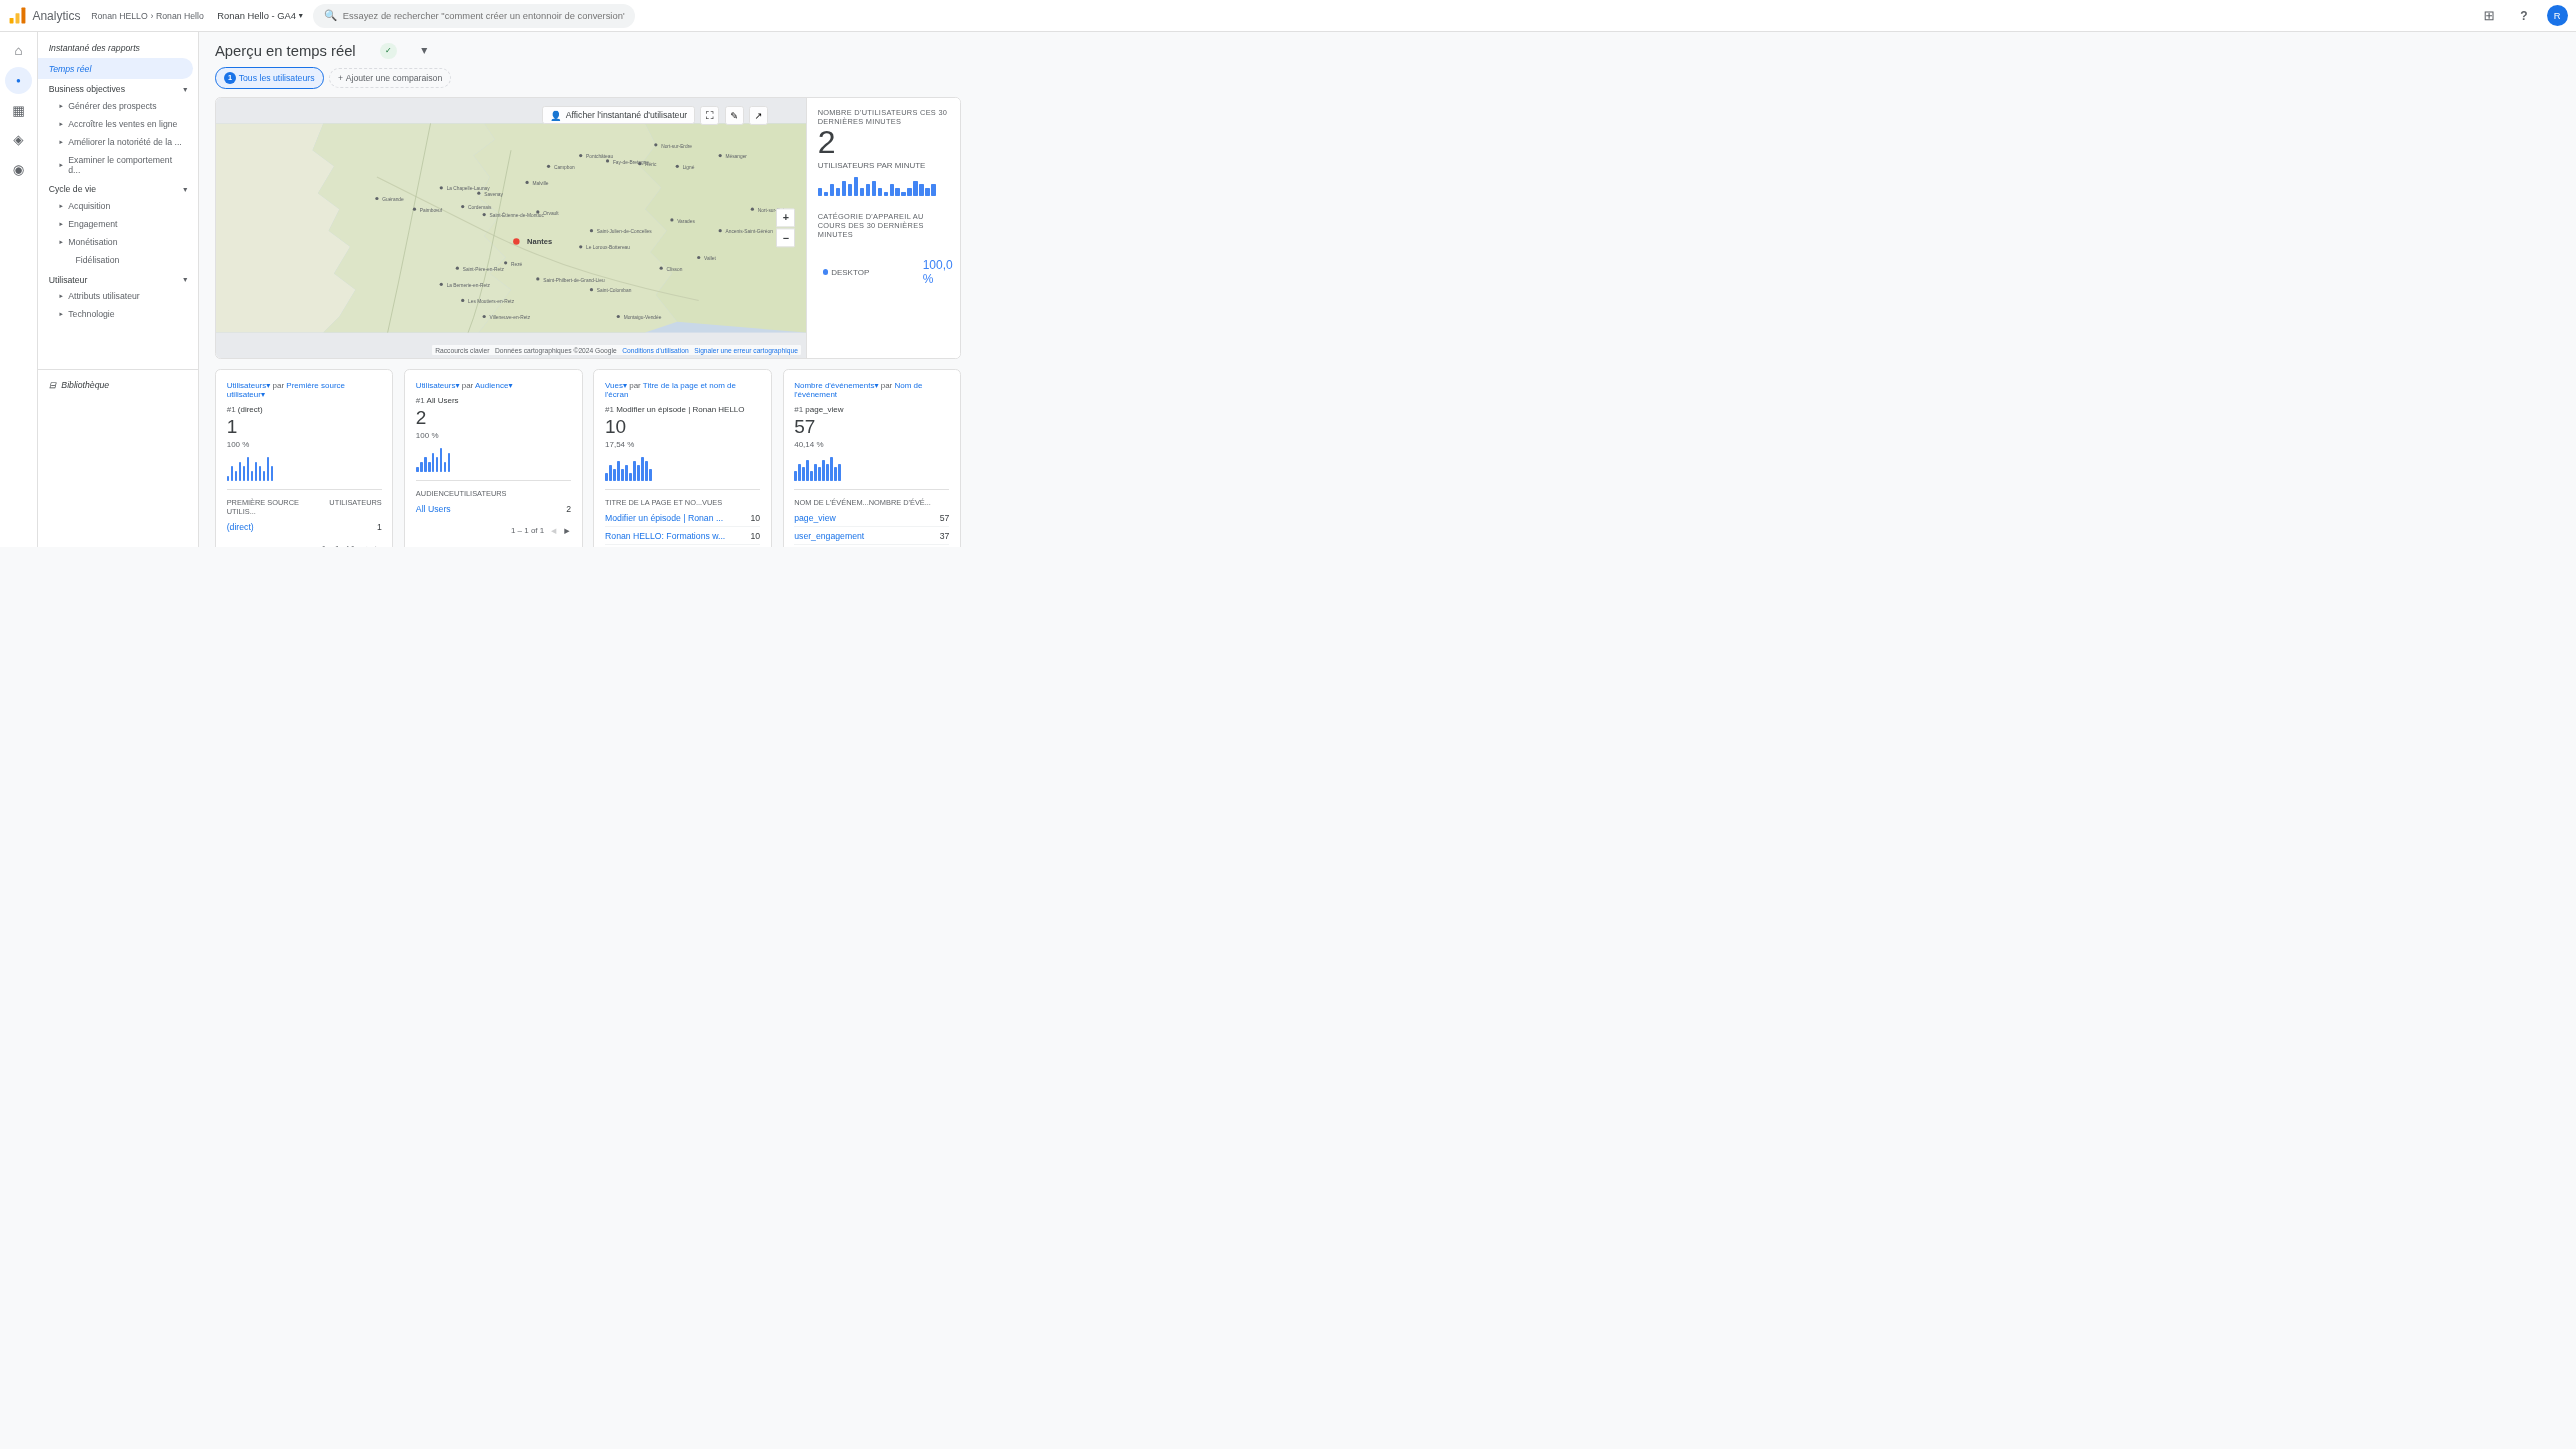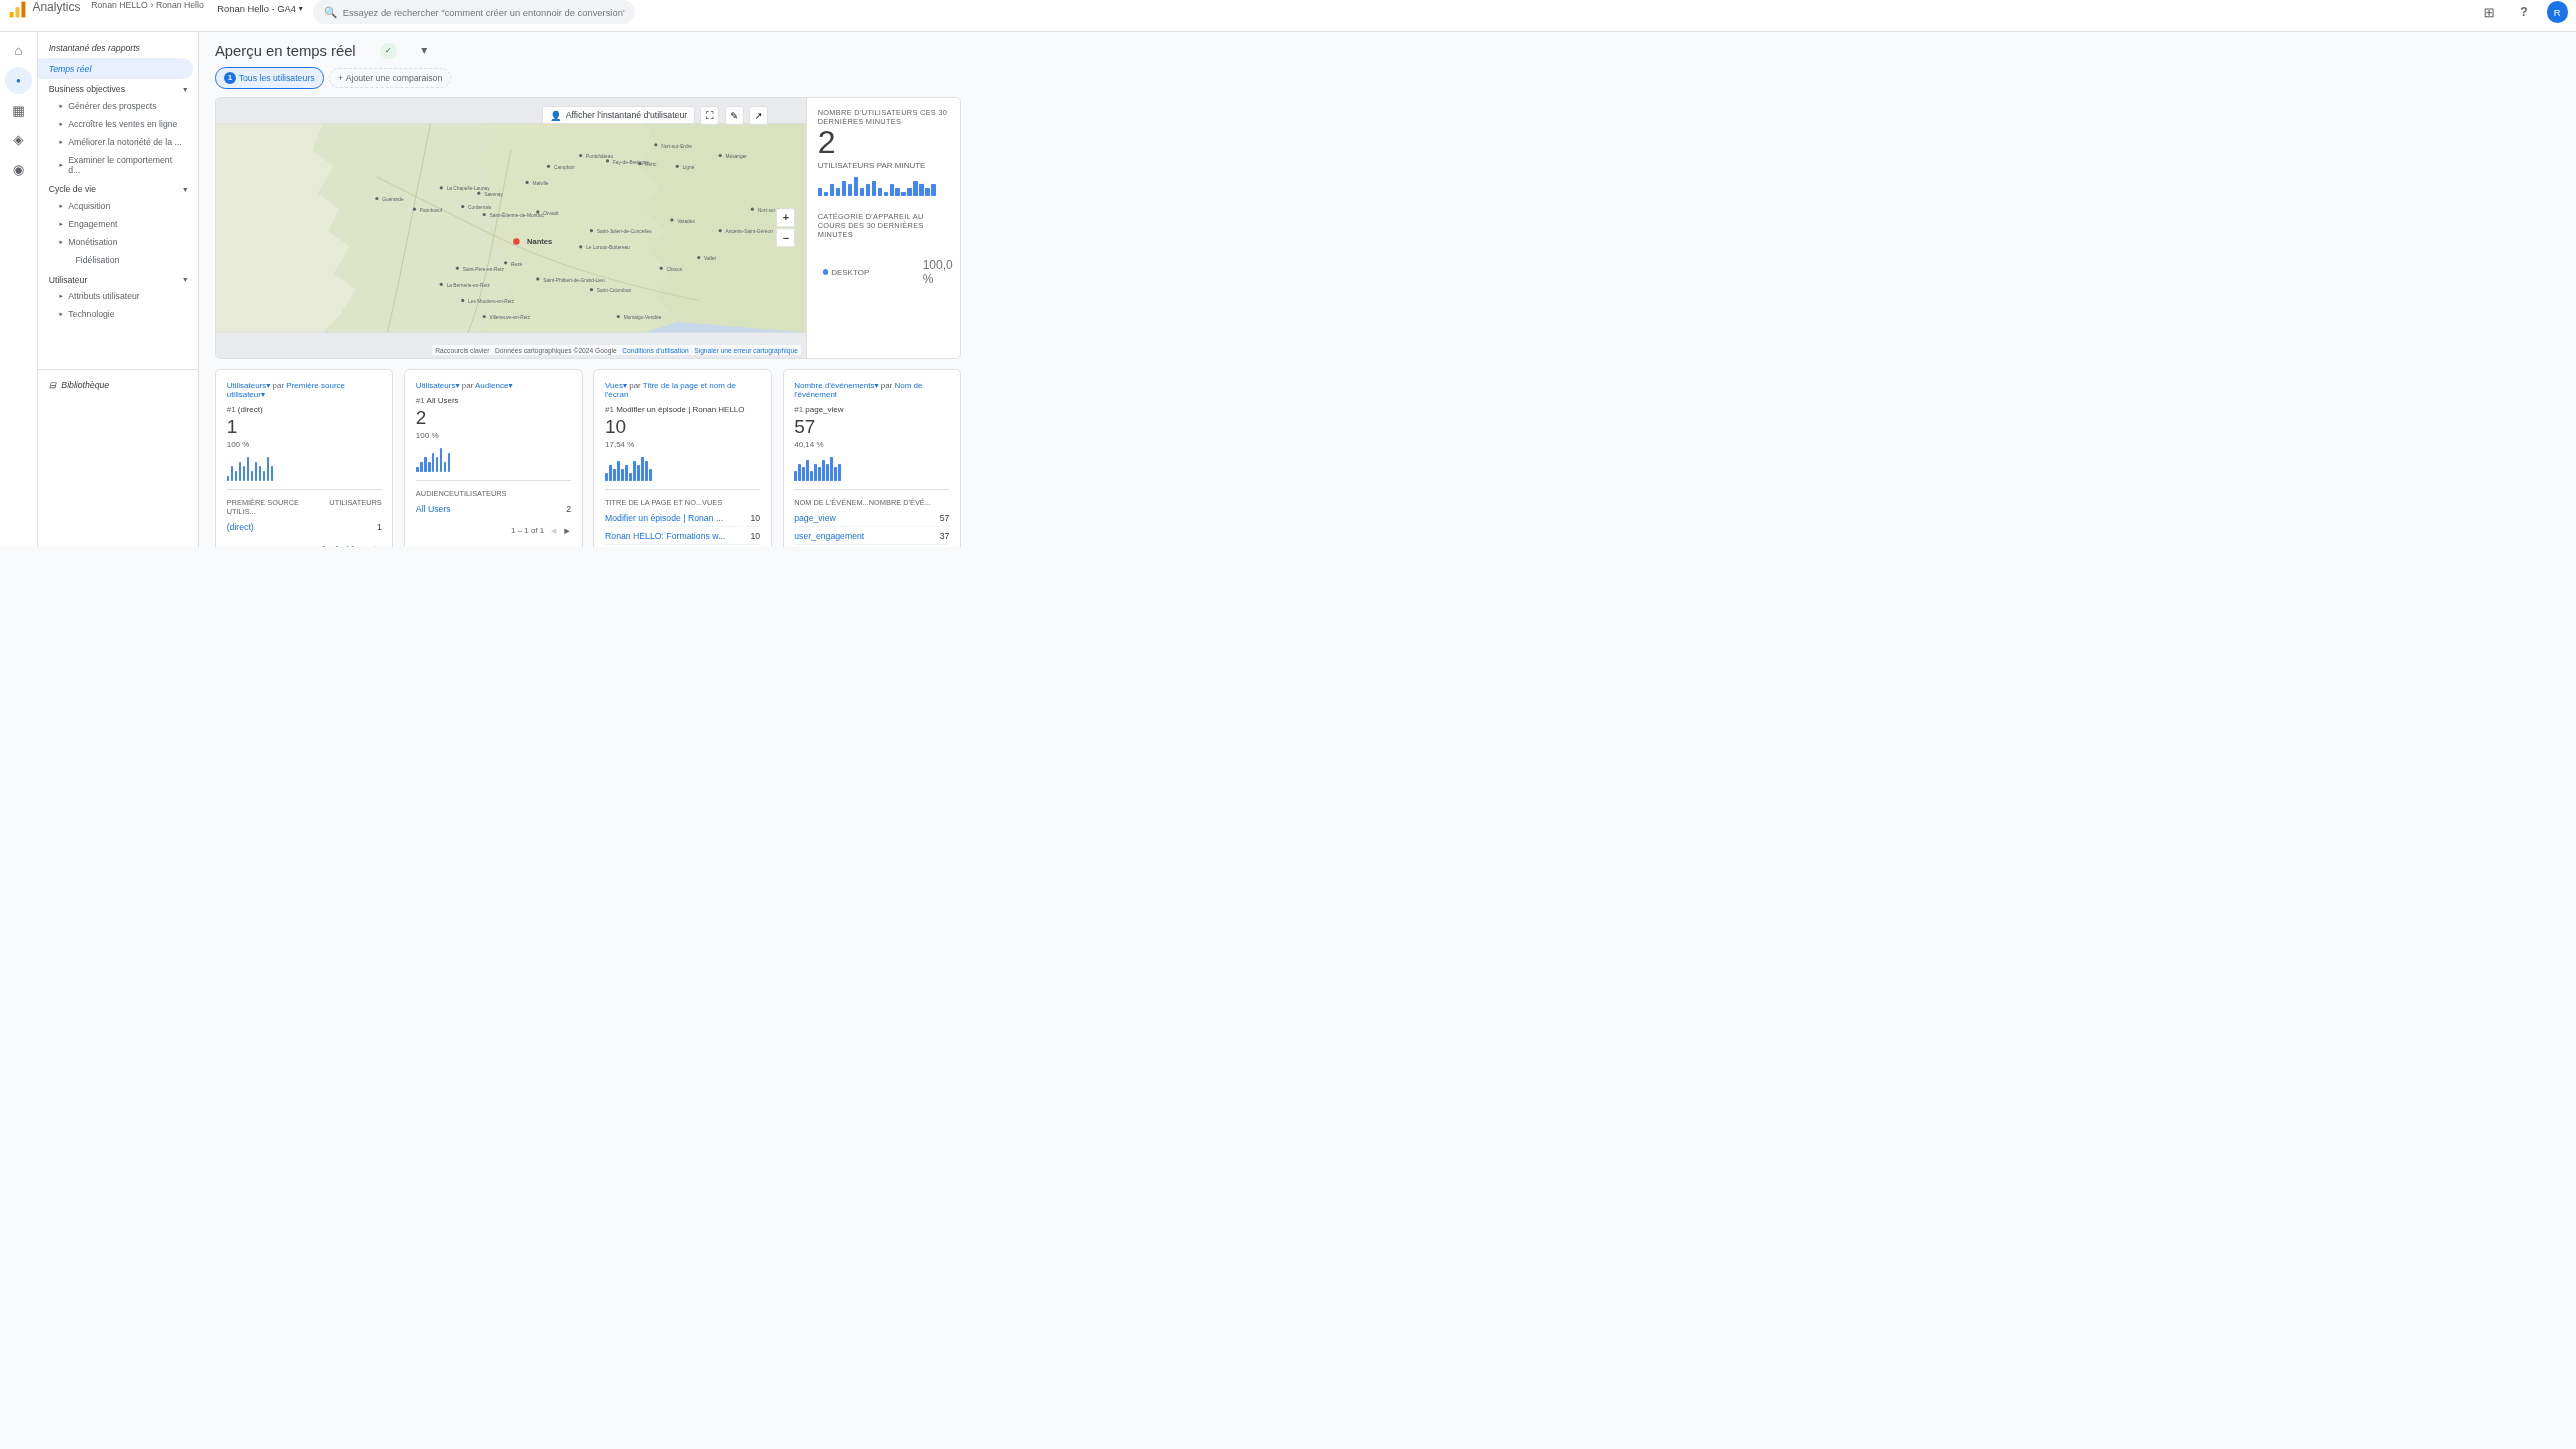--- a/index.html
+++ b/index.html
@@ -1,19 +1,19 @@
 <!DOCTYPE html>
 <html style="font-size:10.7px"><head>
   <meta charset="utf-8">
   <style>
     * { box-sizing: border-box; margin: 0; padding: 0; }
     body { font-family: 'Google Sans', Arial, sans-serif; font-size: 8.7px; background: #f8f9fa; color: #3c4043; overflow: hidden; width: 977px; height: 547px; }
 
     
-    .topbar { display: flex; align-items: flex-start; height: 32px; background: #fff; border-bottom: 0.7px solid #e0e0e0; padding: 0 8px; gap: 5.4px; position: fixed; top: 0; left: 0; right: 0; z-index: 100; }
+    .topbar { display: flex; align-items: center; height: 32px; background: #fff; border-bottom: 0.7px solid #e0e0e0; padding: 0 8px; gap: 5.4px; position: fixed; top: 0; left: 0; right: 0; z-index: 100; }
     .topbar-app-name { font-size: 12px; color: #5f6368; font-weight: 400; margin-right: 5.4px; }
     .topbar-breadcrumb { display: flex; align-items: center; gap: 2.7px; font-size: 8.7px; color: #5f6368; margin-right: 2.7px; }
     .topbar-breadcrumb span { color: #5f6368; }
     .topbar-property { display: flex; align-items: center; gap: 2.7px; font-size: 9.4px; font-weight: 500; color: #3c4043; cursor: pointer; padding: 2.7px 5.4px; border-radius: 2.7px; }
     .search-bar { flex: 1; max-width: 322px; height: 24px; background: #f1f3f4; border-radius: 16px; display: flex; align-items: center; padding: 0 10.7px; gap: 5.4px; border: none; }
     .search-bar input { background: transparent; border: none; outline: none; font-size: 9.4px; color: #5f6368; width: 100%; }
     .topbar-right { margin-left: auto; display: flex; align-items: center; gap: 10.7px; }
     .icon-btn { width: 24px; height: 24px; border-radius: 50%; display: flex; align-items: center; justify-content: center; cursor: pointer; border: none; background: transparent; color: #5f6368; font-size: 12px; }
     .avatar { width: 21.5px; height: 21.5px; border-radius: 50%; background: #1a73e8; color: #fff; display: flex; align-items: center; justify-content: center; font-size: 9.4px; font-weight: 500; cursor: pointer; }
 
@@ -87,21 +87,21 @@
 
     
     .rt-section-title { font-size: 7.4px; color: #5f6368; font-weight: 500; text-transform: uppercase; letter-spacing: 0.3px; }
     .rt-big-number { font-size: 32px; font-weight: 300; color: #3c4043; line-height: 1; }
     .rt-subtitle { font-size: 8px; color: #5f6368; margin-top: 2.7px; }
     .rt-mini-bars { display: flex; align-items: flex-end; gap: 1.3px; height: 20px; margin: 5.4px 0; }
     .rt-bar { background: #4285f4; border-radius: 0.7px; min-width: 3.4px; }
     .donut-container { display: flex; flex-direction: row; align-items: center; gap: 5.4px; }
     .donut-label { font-size: 8px; color: #5f6368; display: flex; align-items: center; gap: 2.7px; }
     .donut-dot { width: 5.4px; height: 5.4px; border-radius: 50%; background: #4285f4; }
-    .donut-pct { font-size: 12px; font-weight: 500; color: #737373; margin-left: 48px; }
+    .donut-pct { font-size: 12px; font-weight: 500; color: #3b82f6; margin-left: 48px; }
 
     
     .map-copyright { position: absolute; bottom: 2.7px; right: 5.4px; font-size: 6.7px; color: #5f6368; background: rgba(255,255,255,0.7); padding: 1.3px 2.7px; border-radius: 1.3px; }
 
     .chevron-collapse { font-size: 8px; color: #5f6368; transition: transform 0.2s; }
 
     .ga-logo { display: flex; align-items: center; }
     .ga-logo svg { width: 19px; height: 19px; }
 
     .zoom-controls { position: absolute; right: 10.7px; top: 50%; transform: translateY(-50%); display: flex; flex-direction: column; gap: 1.3px; }

